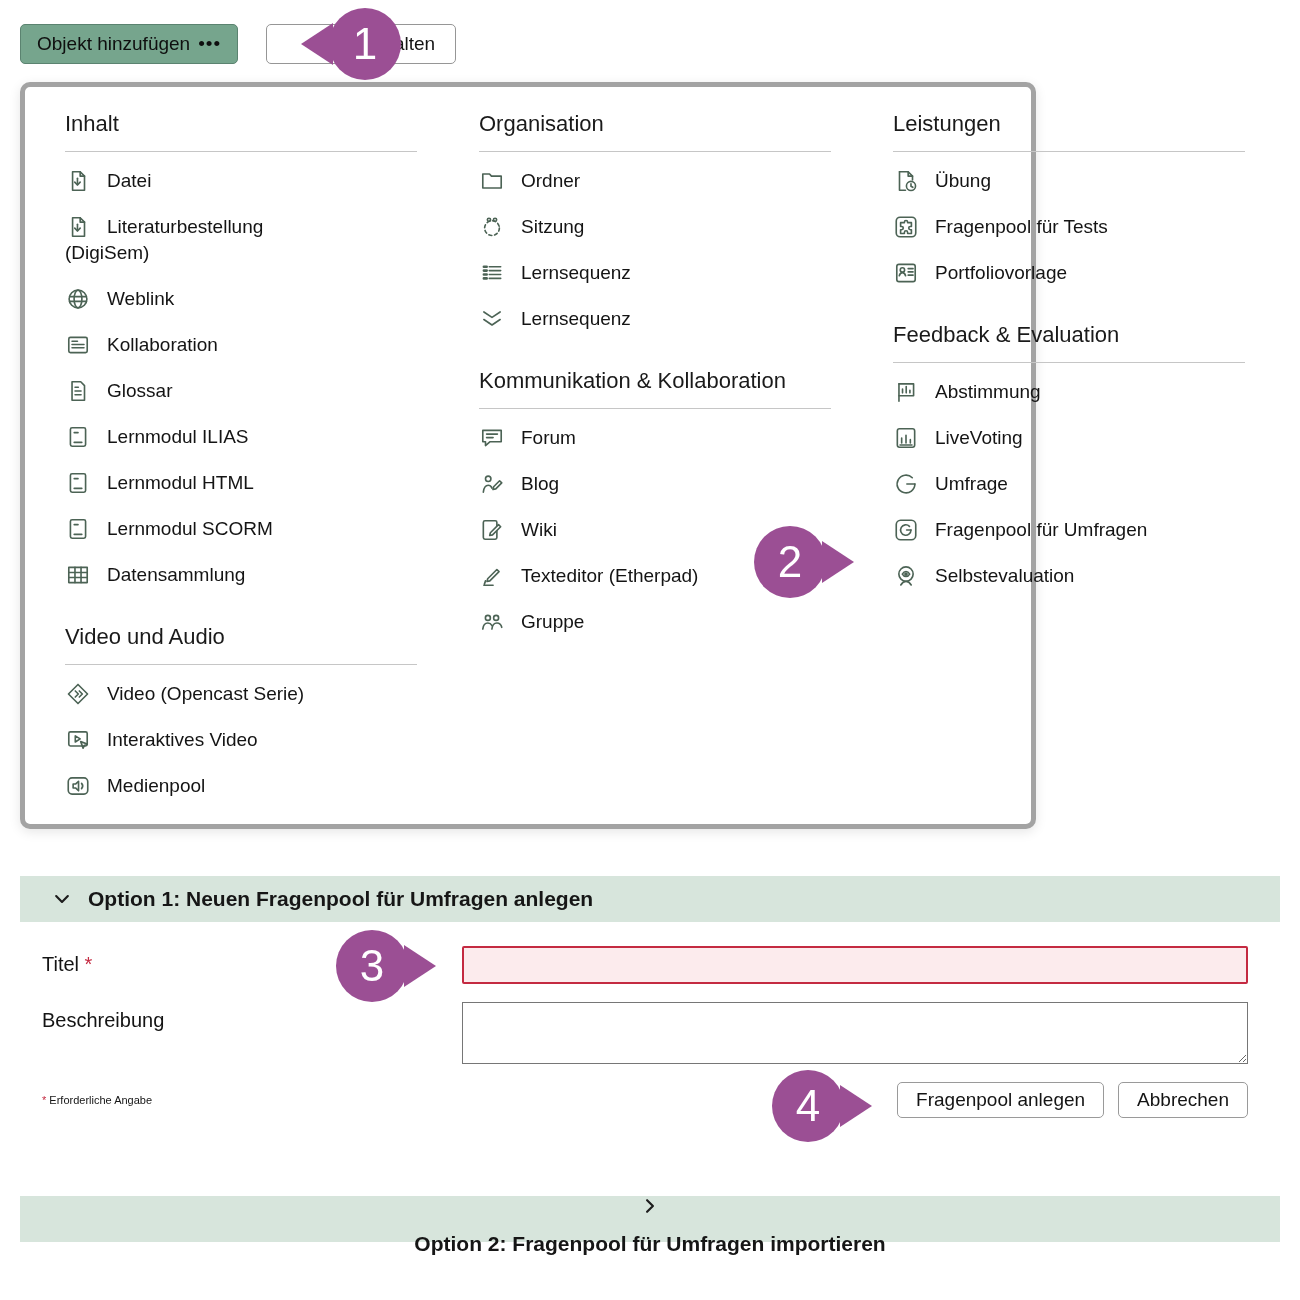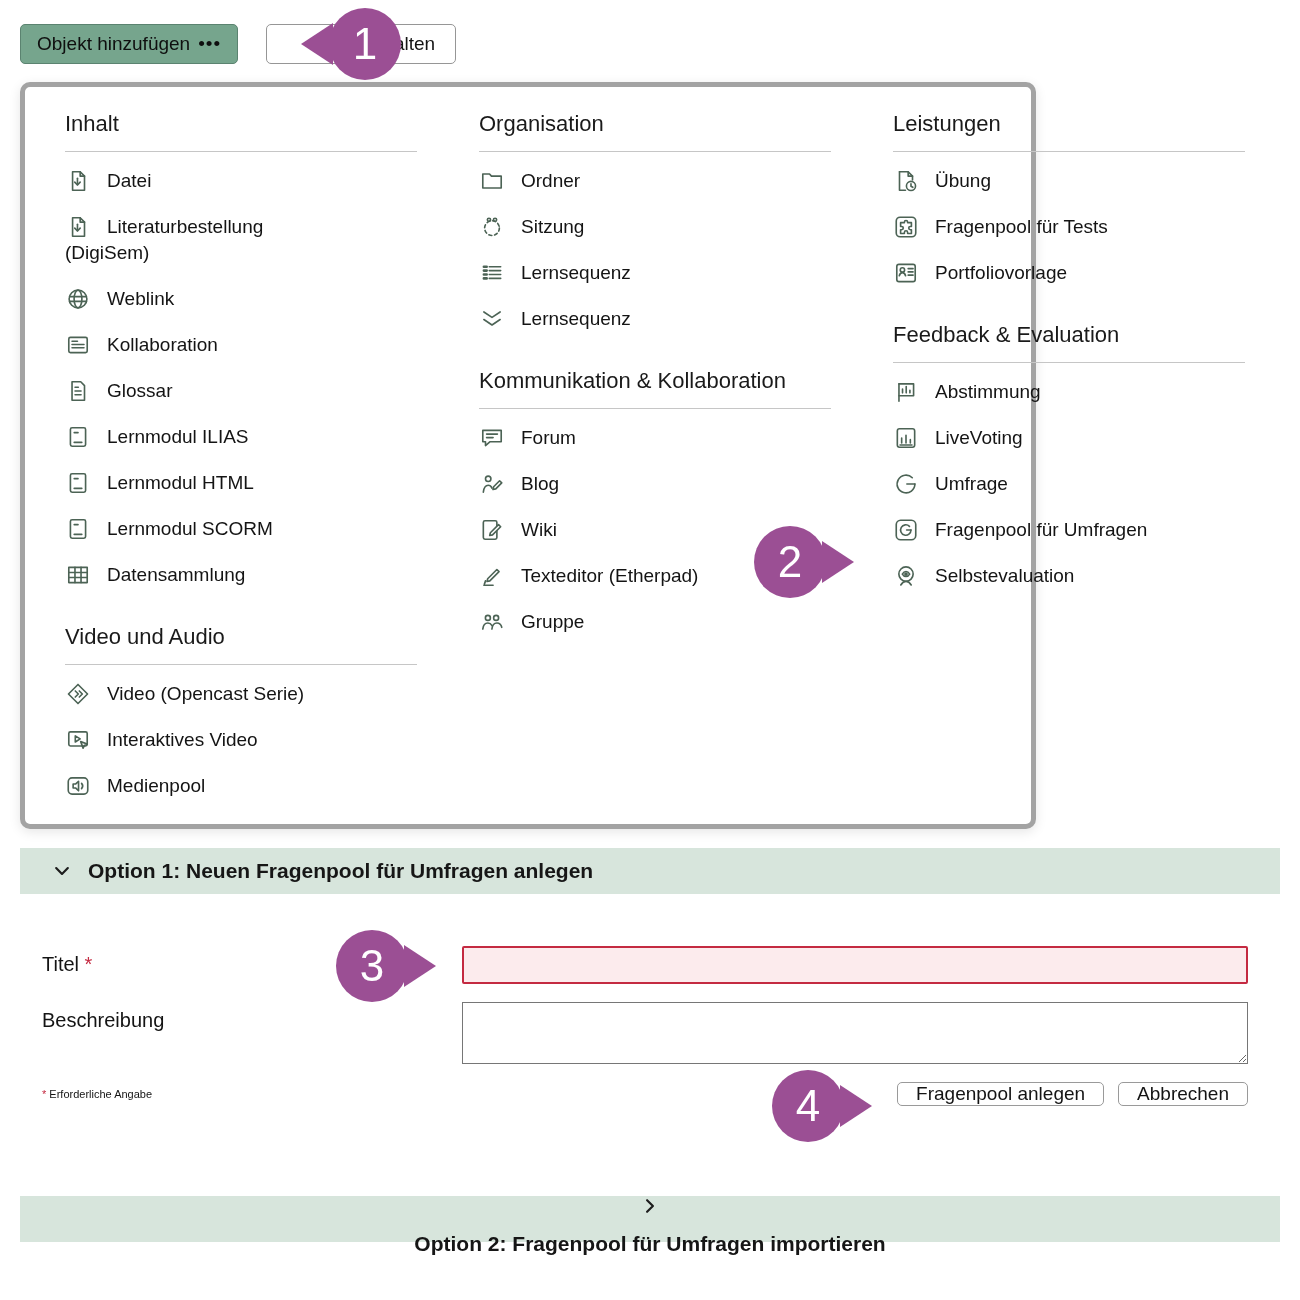--- a/index.html
+++ b/index.html
@@ -42,21 +42,21 @@
 
   
   .accordion {
     position:absolute; left:20px; width:1260px; height:46px;
     background:#d7e5dc; display:flex; align-items:center; gap:16px;
     padding:0 32px; cursor:pointer;
   }
   .accordion .chev { width:20px; height:20px; color:#1d1d1d; flex:0 0 auto; }
   .accordion .chev svg { width:20px; height:20px; display:block; }
   .accordion .acc-title { font-size:21px; font-weight:bold; color:#161616; }
-  #option1-header { top:848px; }
+  #option1-header { top:876px; }
   #option2-header { top:1196px;flex-direction:column; }
 
   
   .form { position:absolute; left:20px; top:946px; width:1228px; }
   .form-row { display:flex; margin-bottom:18px; }
   .form-label { width:442px; padding:7px 0 0 22px; font-size:20px; color:#141414; }
   .req { color:#c42a41; }
   .input-error {
     flex:1; height:38px; border:2px solid #c42a41; background:#fcebed;
     border-radius:2px; font-family:inherit; font-size:18px; padding:0 10px; outline:none;
@@ -64,21 +64,21 @@
   .form-textarea {
     flex:1; height:62px; border:1px solid #767676; background:#fff;
     font-family:inherit; font-size:16px; padding:6px 8px; resize:both; outline:none;
   }
   .form-footer { display:flex; justify-content:space-between; align-items:center; margin-top:16px; }
   .required-note { font-size:11px; color:#141414; padding-left:22px; }
   .actions { display:flex; gap:14px; }
   .btn-plain {
     background:#fff; border:1px solid #9a9a9a; border-radius:5px;
     font-family:inherit; font-size:19px; color:#141414;
-    height:24px; padding:0 18px; cursor:pointer; white-space:nowrap;
+    height:36px; padding:0 18px; cursor:pointer; white-space:nowrap;
   }
 
   
   .ann {
     position:absolute; width:72px; height:72px; border-radius:50%;
     background:#9b4f94; color:#fff; z-index:5;
     display:flex; align-items:center; justify-content:center;
     font-size:44px; line-height:1;
   }
   .ann::before { content:""; position:absolute; top:50%; transform:translateY(-50%); width:0; height:0; border-style:solid; border-color:transparent; }

